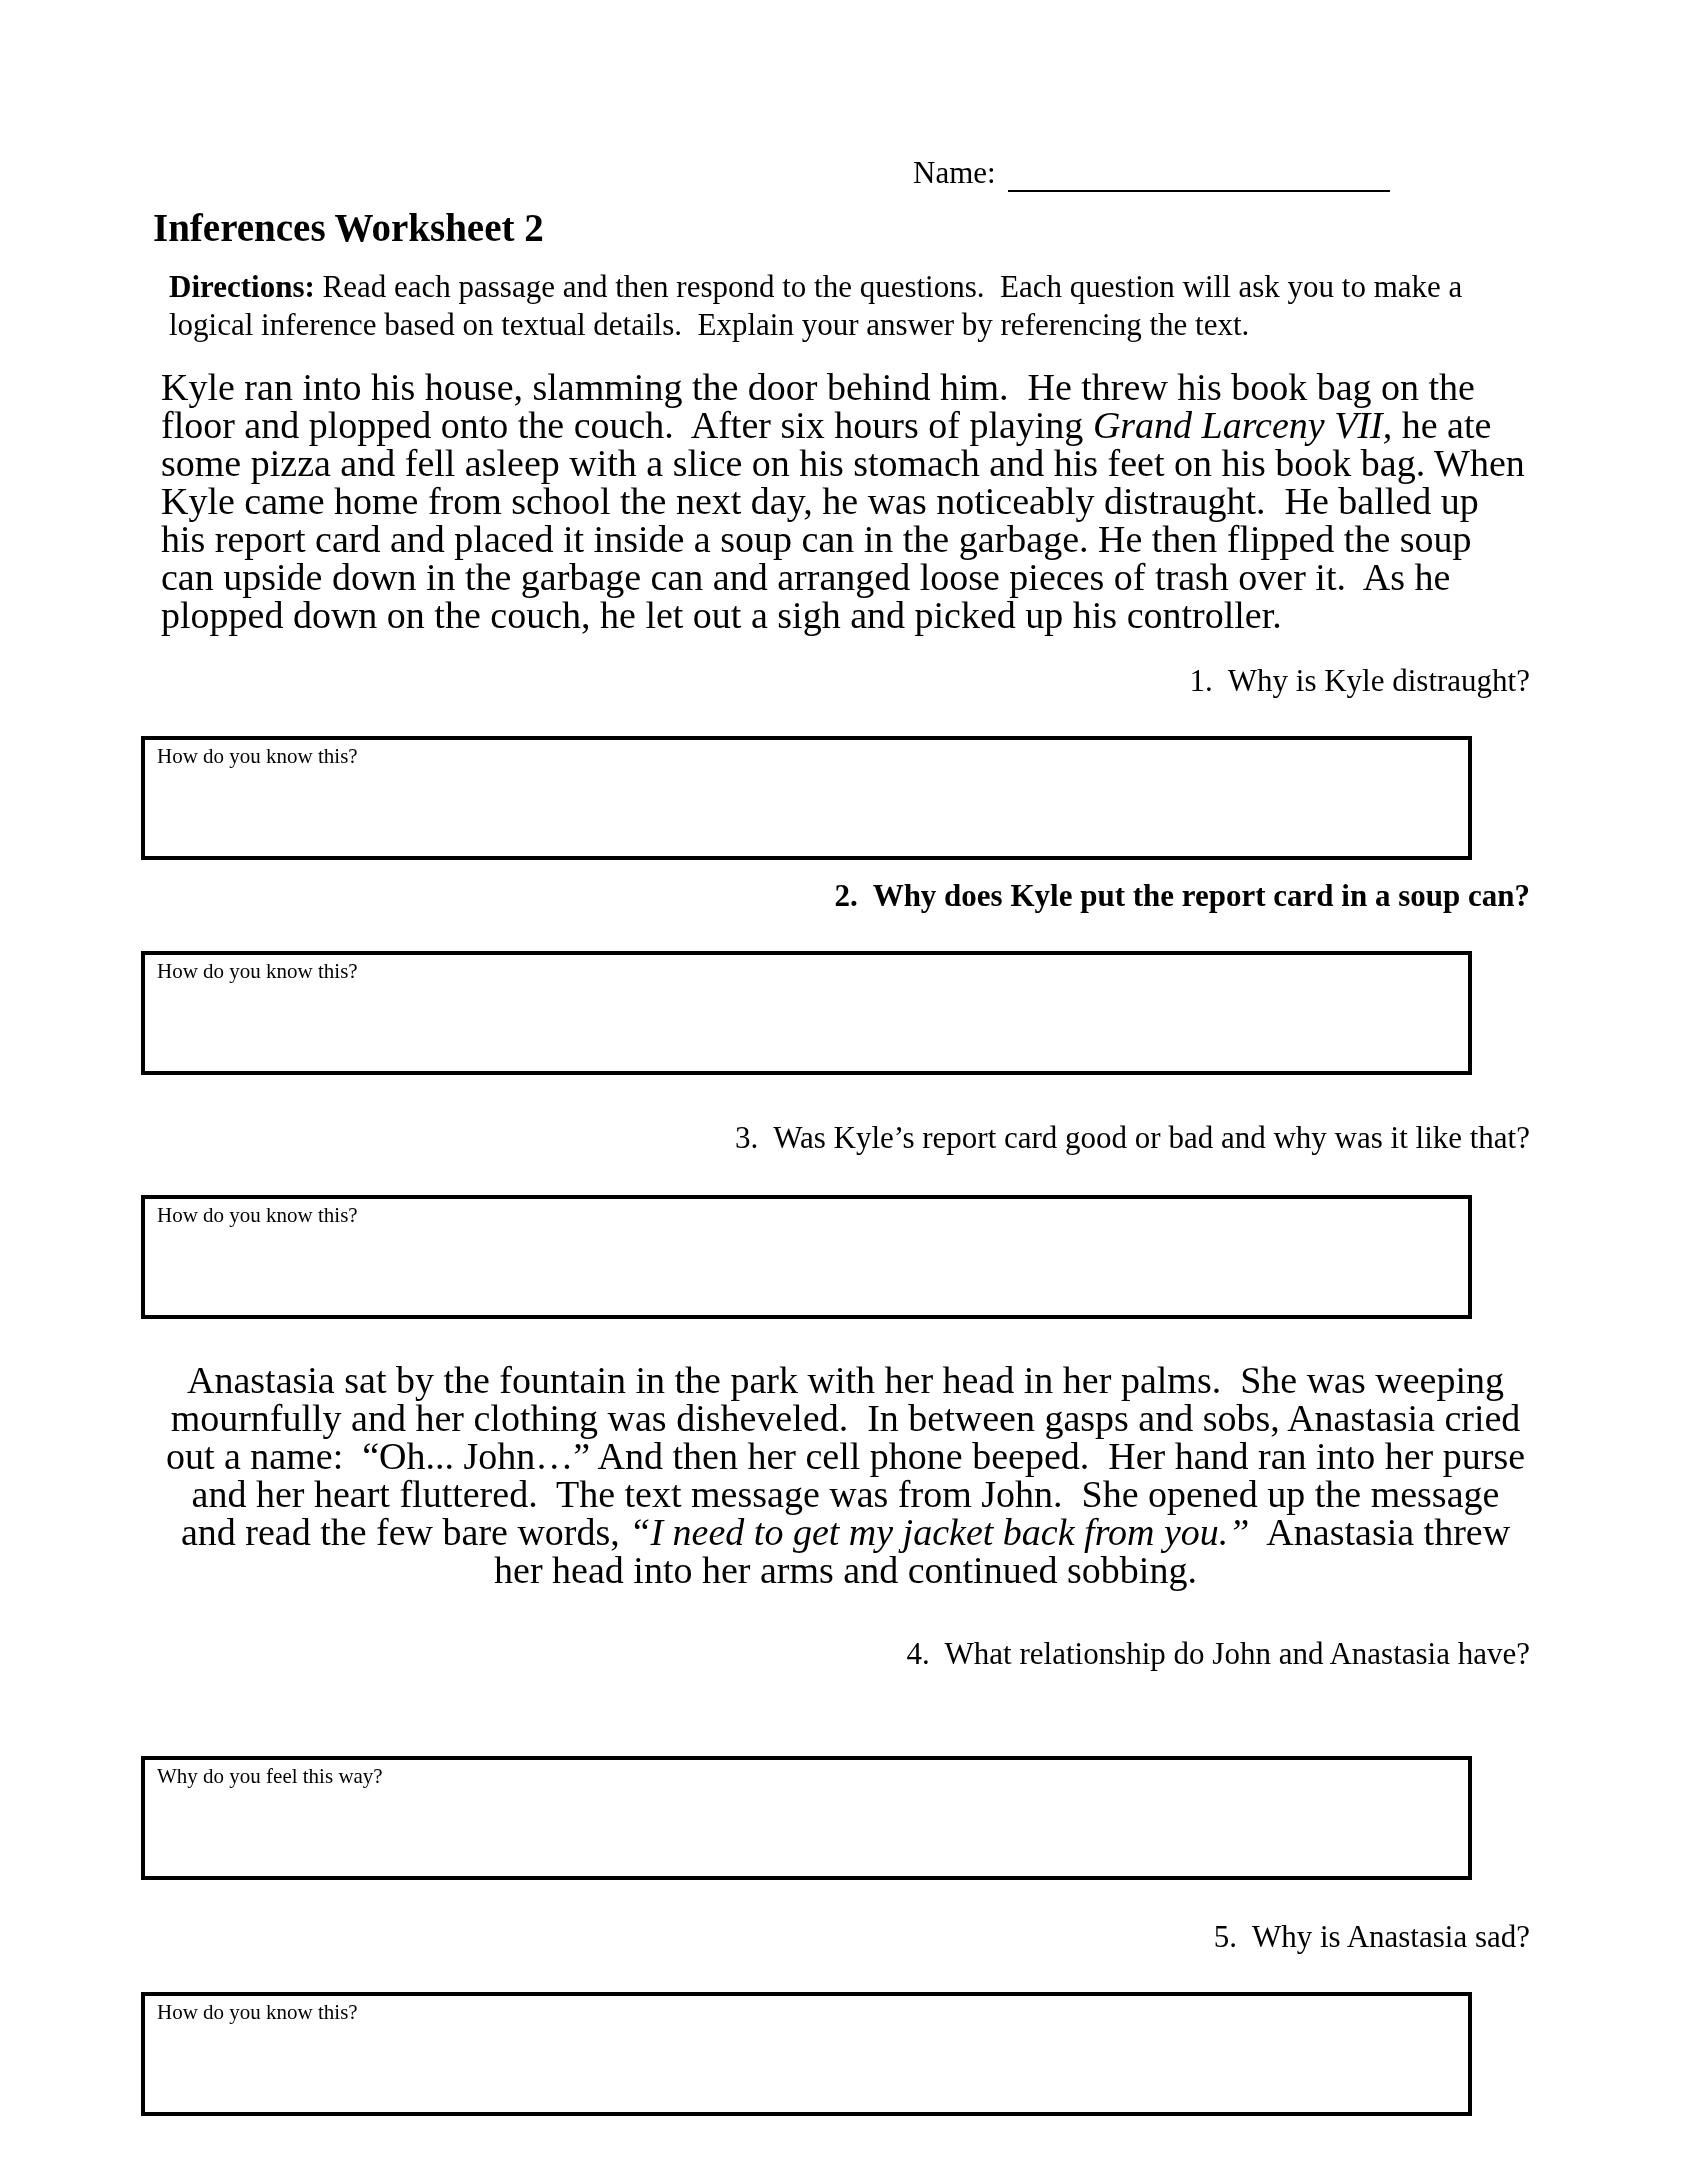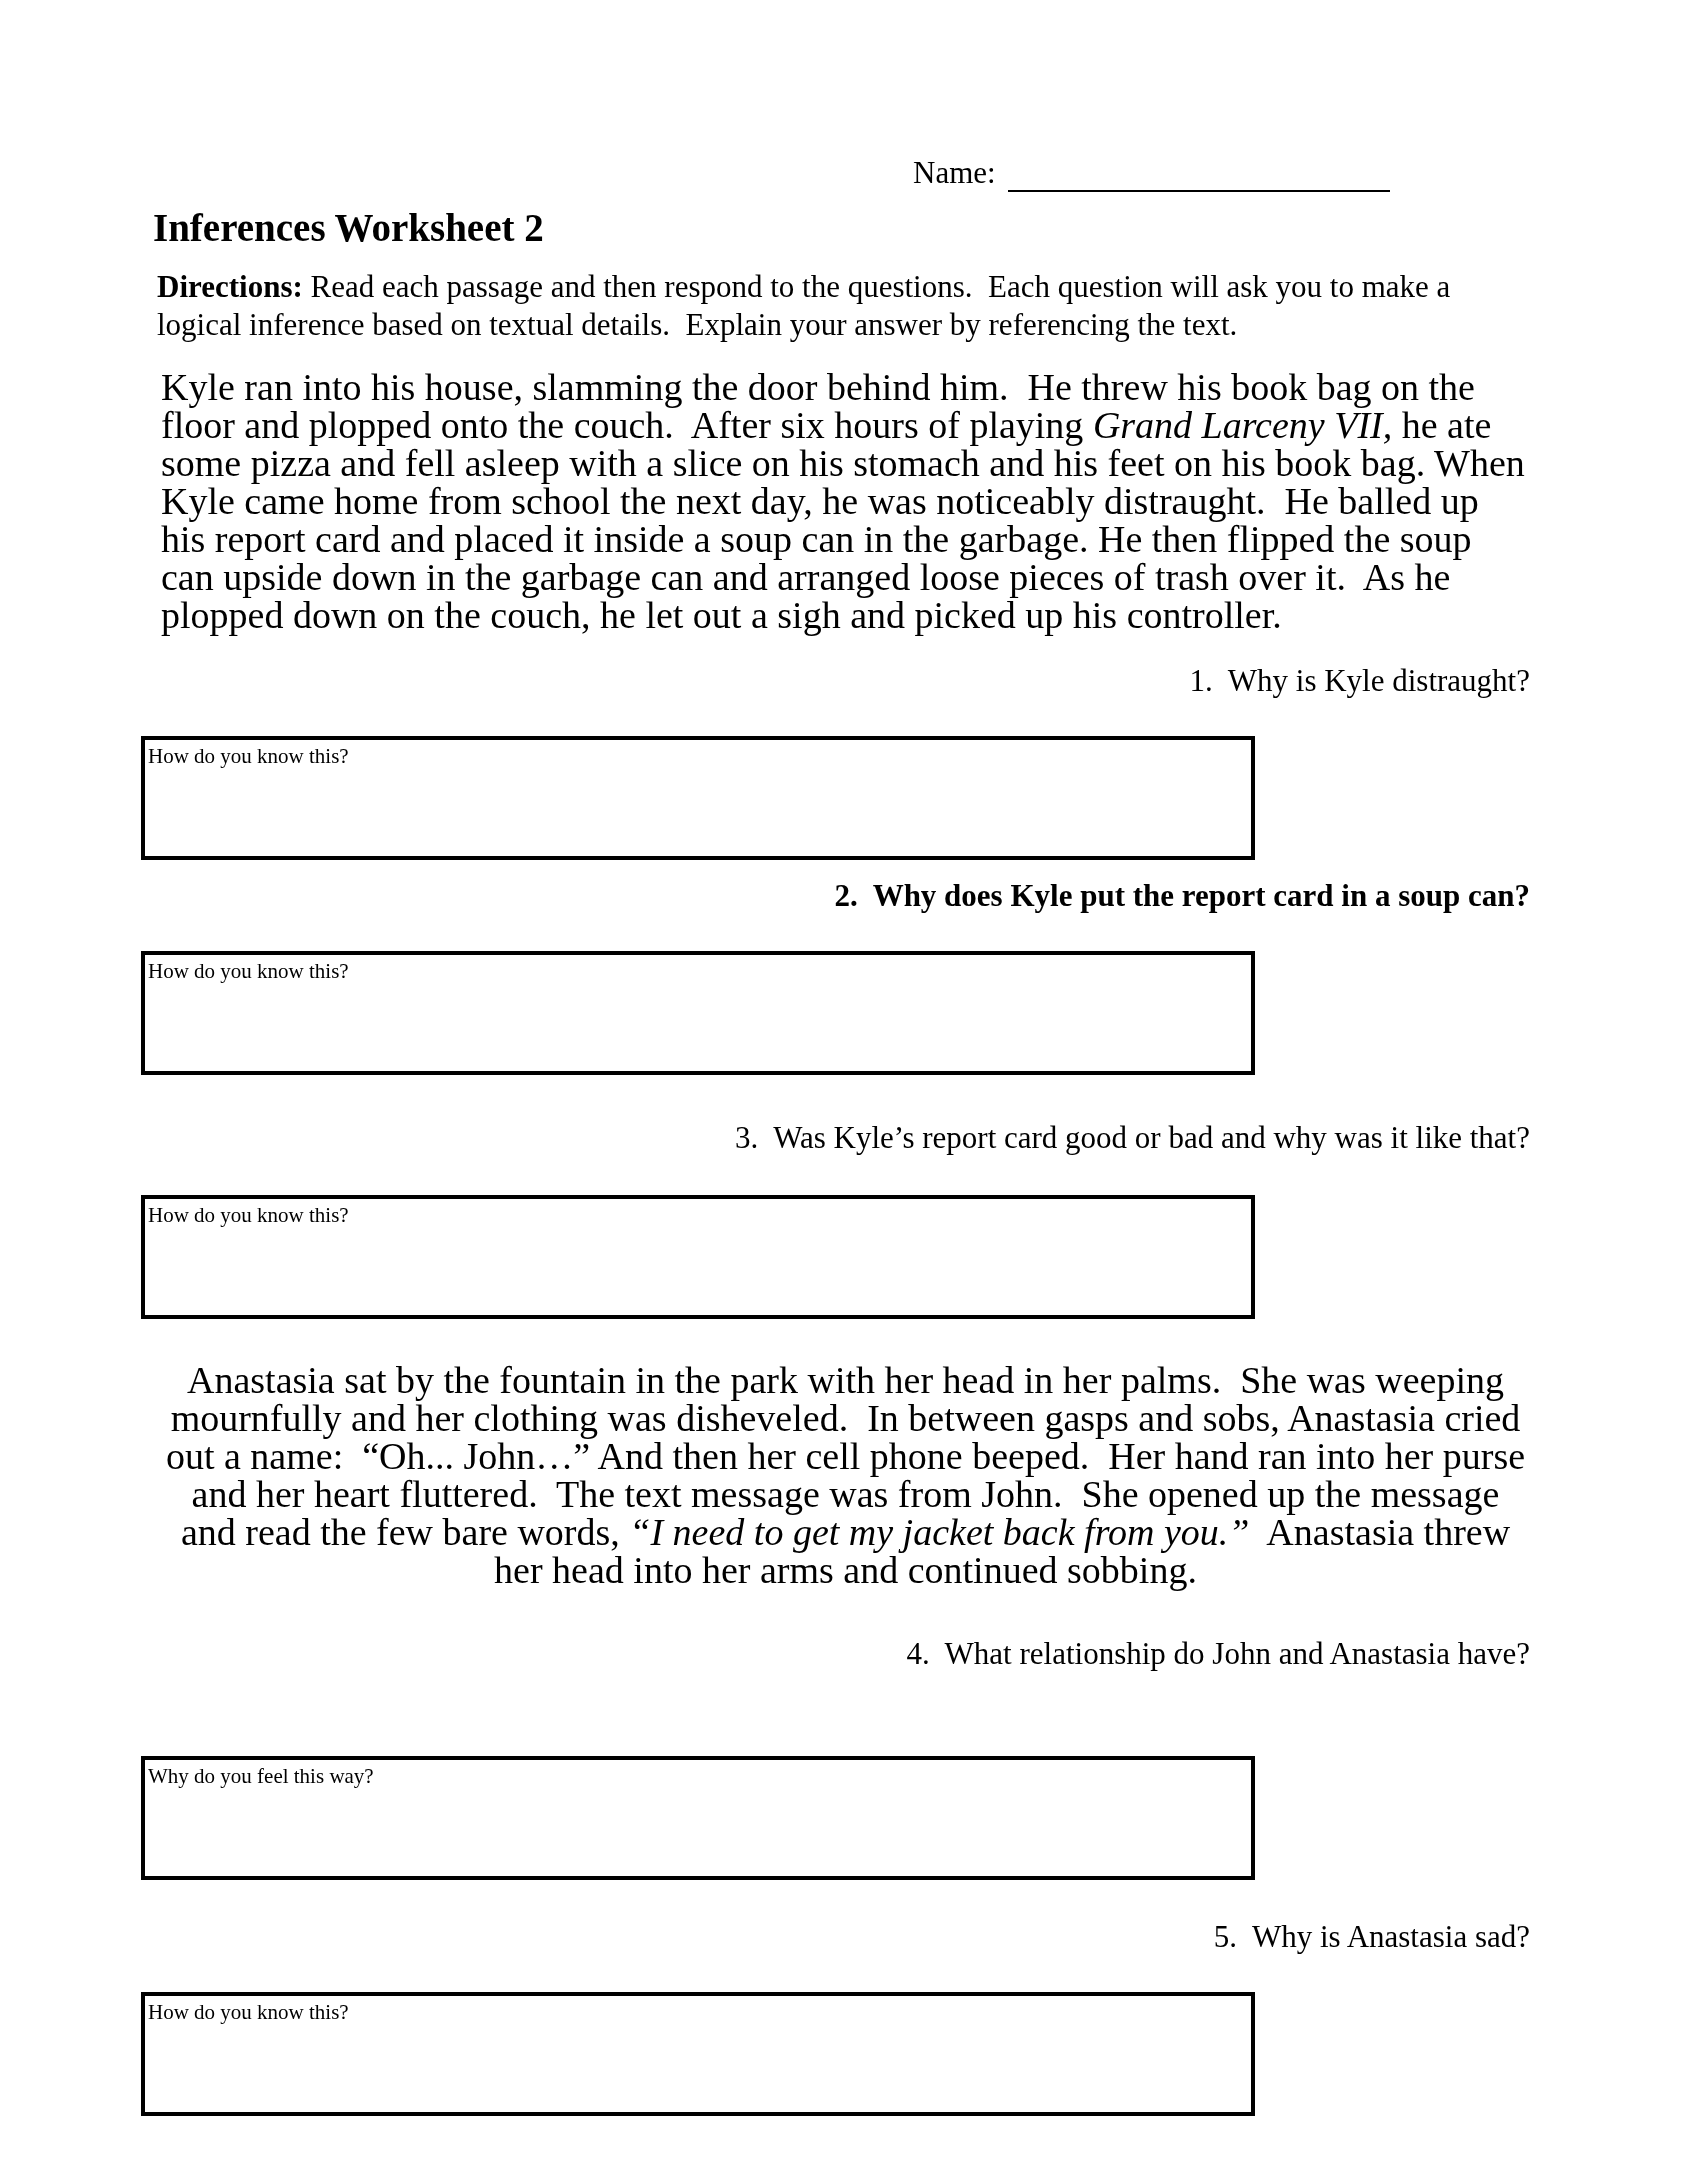--- a/index.html
+++ b/index.html
@@ -41,21 +41,21 @@
   .title {
     font-size: 39px;
     font-weight: bold;
     margin: 8px 0 0 0;
     line-height: 48px;
   }
   
   .directions {
     font-size: 31px;
     line-height: 38px;
-    margin: 16px 0 0 4px;
+    margin: 16px 0 0 16px;
     white-space: pre-wrap;
   }
   .directions .dir-label { font-weight: bold; }
   .passage {
     font-size: 38px;
     line-height: 38px;
     margin: 24px 0 0 8px;
     white-space: pre-wrap;
   }
   .passage.p2 { margin-top: 42px; text-align: center; }
@@ -76,25 +76,25 @@
     border-bottom: 2px solid #000;
   }
   .q1 { margin-top: 28px; }
   .q2 { margin-top: 17px; font-weight: bold; }
   .q3 { margin-top: 44px; }
   .q4 { margin-top: 46px; gap: 45px; }
   .q5 { margin-top: 38px; }
   
   .answer-box {
     box-sizing: border-box;
-    width: 1114px;
+    width: 1331px;
     height: 124px;
     margin: 34px 0 0 -12px;
     border: 4px solid #000;
-    padding: 3px 3px;
+    padding: 3px 12px;
   }
   .answer-box.b3, .answer-box.b4 { margin-top: 36px; }
   .box-label {
     font-size: 21px;
     line-height: 26px;
   }
 </style>
 </head>
 <body>
 

